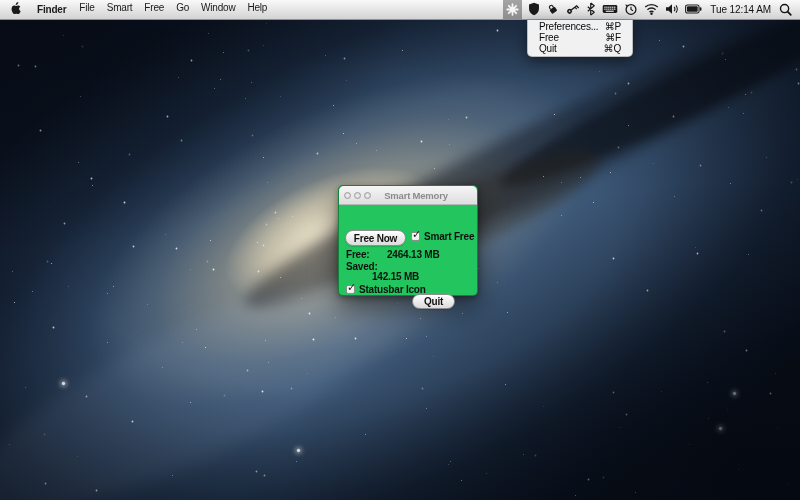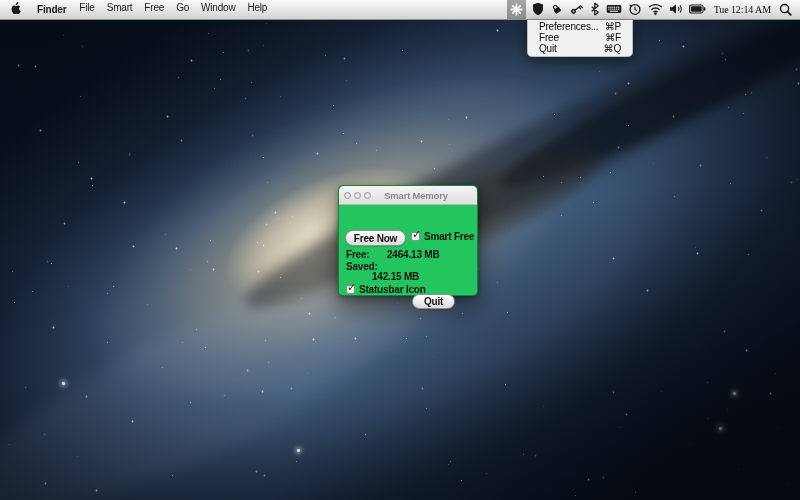--- a/index.html
+++ b/index.html
@@ -33,21 +33,21 @@
     background:radial-gradient(circle, #fff 0 30%, rgba(255,255,255,.35) 60%, rgba(255,255,255,0) 100%);
     box-shadow:0 0 4px 1px rgba(255,255,255,.5); }
 
   
   .menubar { position:absolute; top:0; left:0; width:800px; height:20px;
     background:linear-gradient(#f9f9f9, #d3d3d3); border-bottom:1px solid #8f8f8f;
     display:flex; align-items:flex-end; font-size:10px; color:#1a1a1a; z-index:30; }
   .apple { padding:0 9px 0 10px; height:20px; display:flex; align-items:center; }
   .mitem { padding:12px 6px; height:20px; display:flex; align-items:center; letter-spacing:-.2px; }
   .mitem.app { font-weight:bold; padding:0 7px; }
-  .mb-right { margin-left:auto; display:flex; align-items:center; gap:6px; padding-right:8px; height:20px;font-family:Liberation Serif, serif; }
+  .mb-right { margin-left:auto; display:flex; align-items:center; gap:6px; padding-right:8px; height:20px; }
   .sicon { display:flex; align-items:center; height:20px; }
   .sicon.active { background:linear-gradient(#a6a6a6,#8d8d8d); padding:0 3px; }
   .clock { font-size:10px; color:#111; white-space:nowrap; padding:0 2px; letter-spacing:-.1px; }
 
   
   .dropdown { position:absolute; left:527px; top:20px; width:106px; z-index:40;
     background:rgba(248,248,248,.97); border:1px solid rgba(0,0,0,.22); border-top:none;
     border-radius:0 0 5px 5px; box-shadow:0 5px 14px rgba(0,0,0,.45); padding:1px 0 2px; }
   .drow { display:flex; justify-content:space-between; align-items:flex-end; height:11px;
     padding:0 11px 0 11px; font-size:10px; color:#0a0a0a; letter-spacing:-.2px; }

